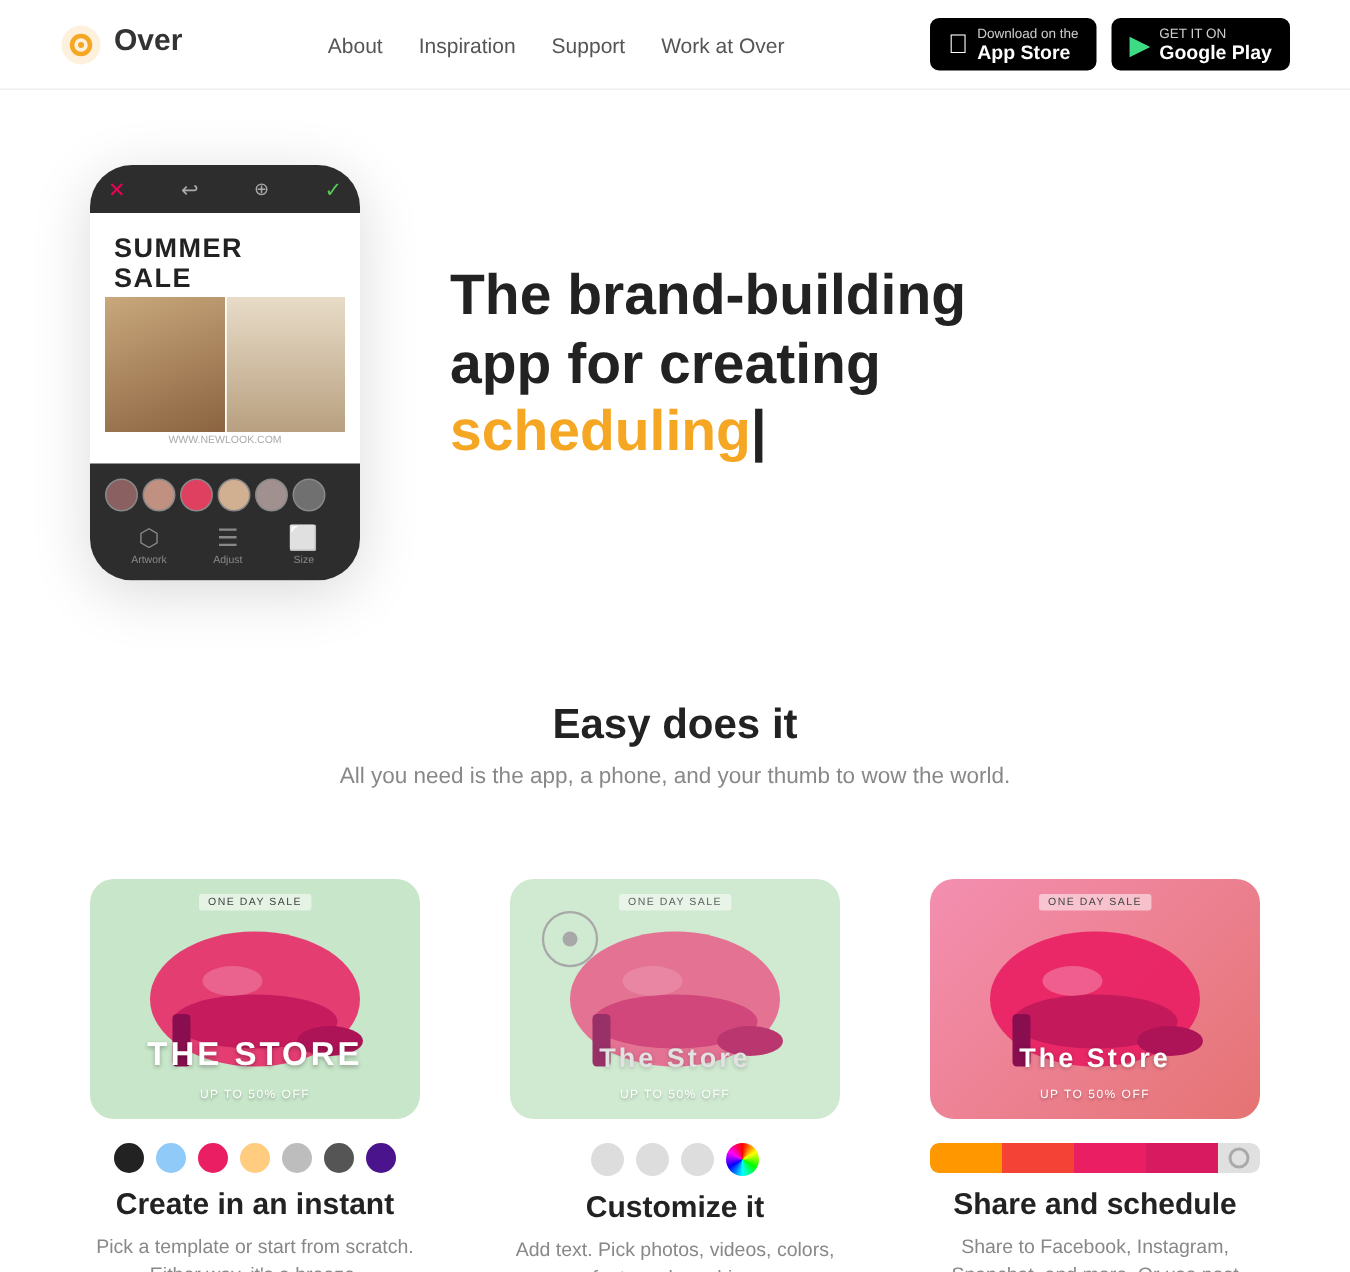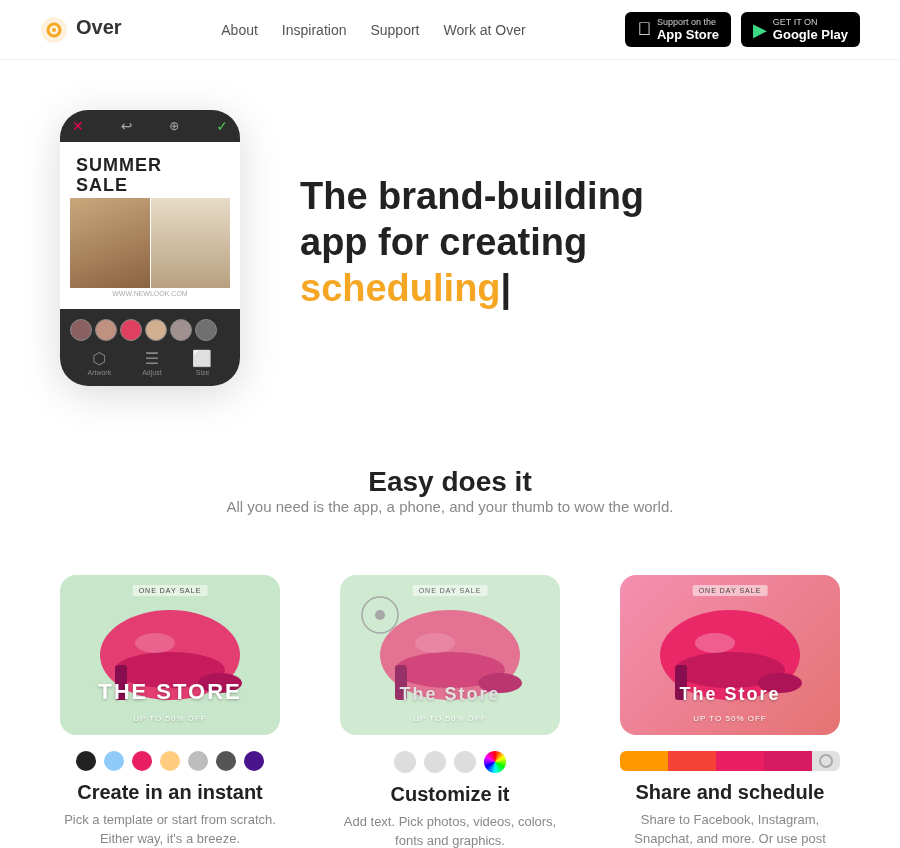--- a/index.html
+++ b/index.html
@@ -69,21 +69,21 @@
     .tool-active { color: #a78bfa; }
 
     
     .hero-text { flex: 1; }
     .hero-headline { font-size: 38px; font-weight: 700; line-height: 1.2; color: #222; }
     .hero-highlight { color: #f5a623; }
 
     
     .easy-section { padding: 60px 40px 30px; text-align: center; }
     .section-title { font-size: 28px; font-weight: 700; color: #222; text-align: center; }
-    .section-sub { font-size: 15px; color: #888; }
+    .section-sub { font-size: 15px; color: #888; margin-top: 10px; }
 
     
     .cards-row { display: flex; justify-content: center; gap: 40px; padding: 30px 40px 40px; }
     .feature-card { width: 240px; display: flex; flex-direction: column; align-items: center; }
     .card-image {
       width: 220px; height: 160px; border-radius: 16px; overflow: hidden;
       position: relative; margin-bottom: 12px;
     }
     .card-img-bg-mint { background: #c8e6c9; }
 
@@ -130,21 +130,21 @@
   <div class="nav-links">
     <a class="nav-link">About</a>
     <a class="nav-link">Inspiration</a>
     <a class="nav-link">Support</a>
     <a class="nav-link">Work at Over</a>
   </div>
   <div class="nav-ctas">
     <div class="store-badge">
       <span style="font-size:18px;"></span>
       <div>
-        <div class="store-badge-sub">Support on the</div>
+        <div class="store-badge-sub">Download on the</div>
         <div class="store-badge-name">App Store</div>
       </div>
     </div>
     <div class="store-badge">
       <span style="font-size:18px; color:#3ddc84;">▶</span>
       <div>
         <div class="store-badge-sub">GET IT ON</div>
         <div class="store-badge-name">Google Play</div>
       </div>
     </div>

